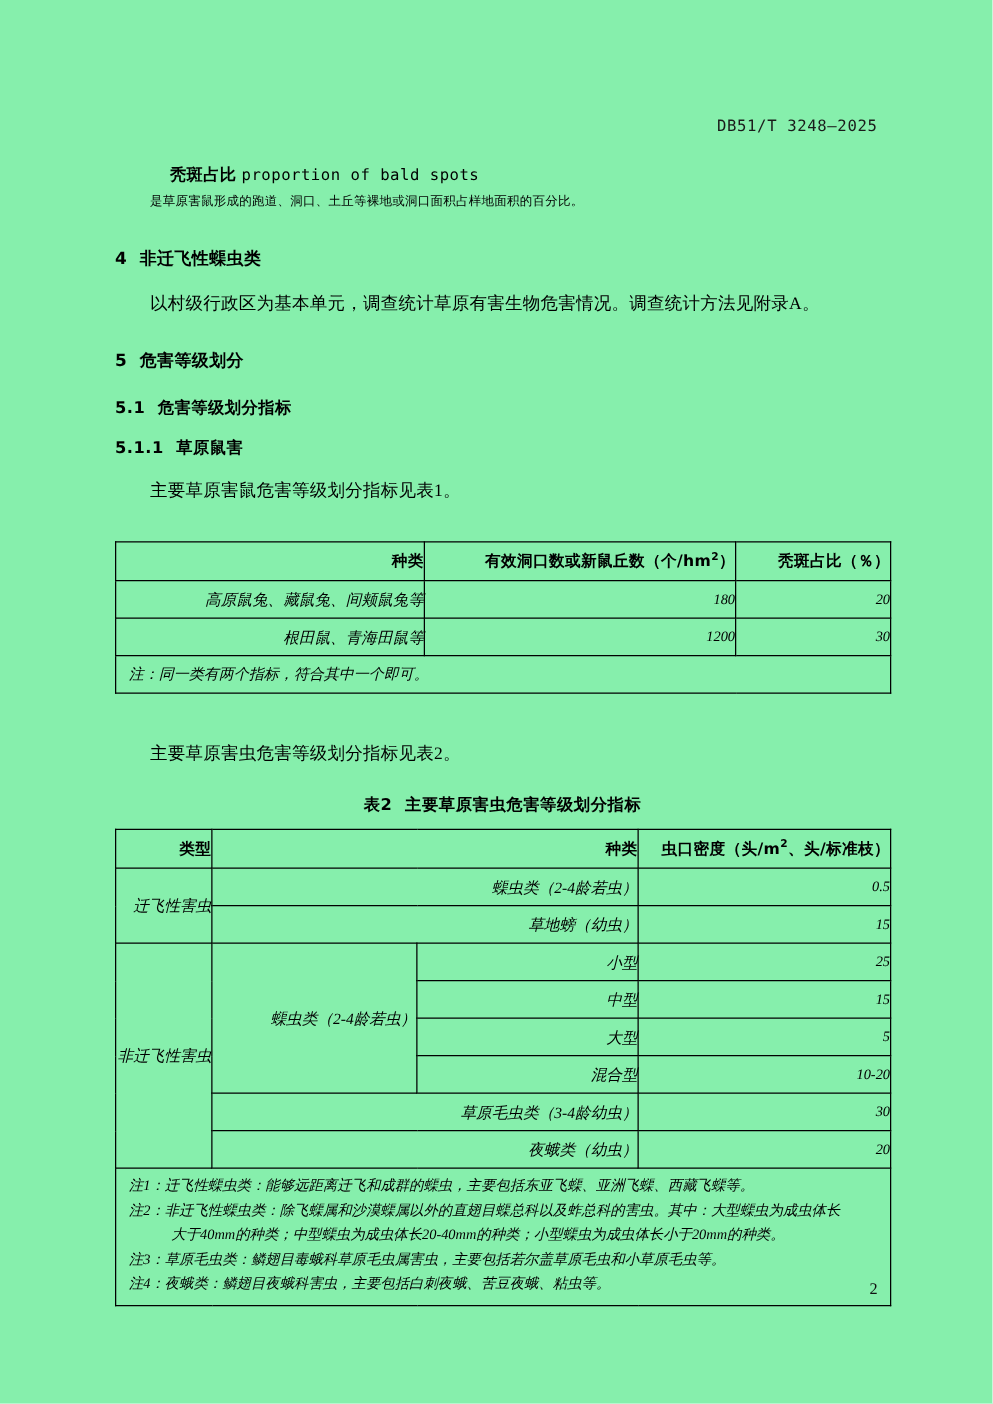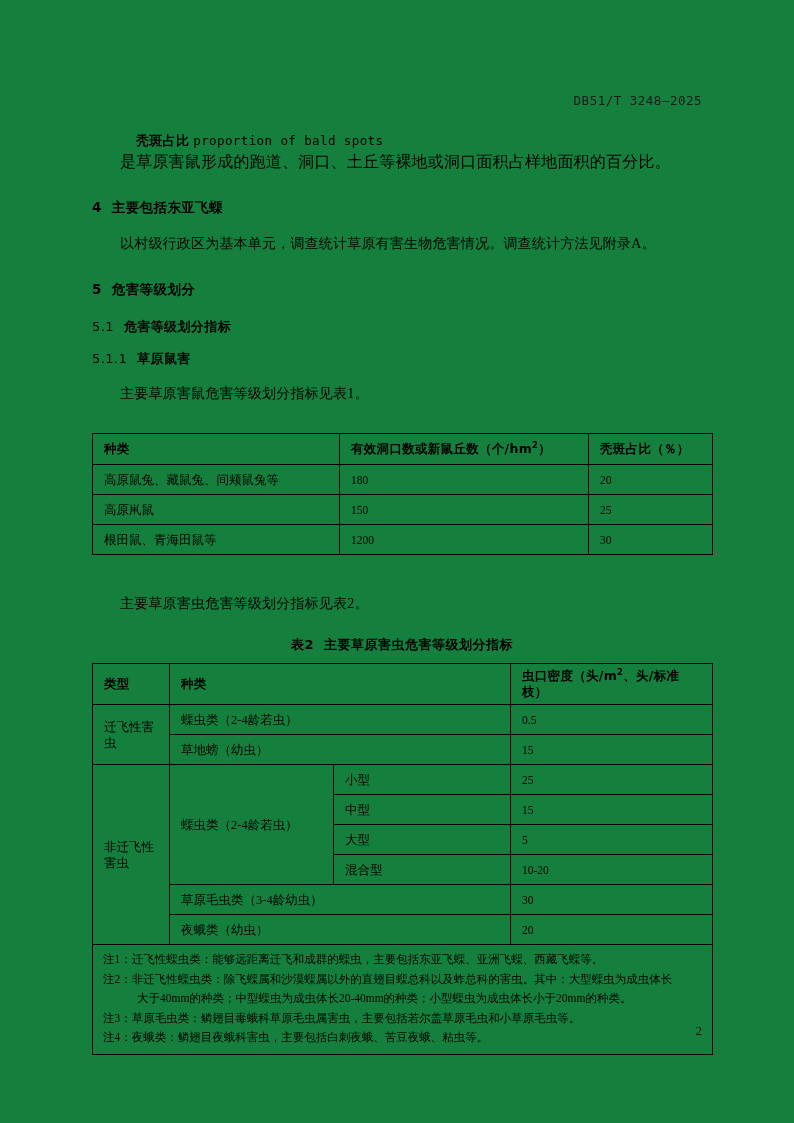--- a/index.html
+++ b/index.html
@@ -8,21 +8,21 @@
     background: #ffffff;
   }
   body {
     font-family: "Liberation Serif", "DejaVu Serif", serif;
     color: #000000;
   }
   .page {
     position: relative;
     width: 794px;
     height: 1123px;
-    background: #15803d;
+    background: #86efac;
     box-sizing: border-box;
     overflow: hidden;
   }
 
   
   .page-header {
     position: absolute;
     top: 93px;
     left: 92px;
     right: 92px;
@@ -67,42 +67,42 @@
     letter-spacing: 0.3px;
   }
   .term-en {
     font-family: "DejaVu Sans Mono", "Liberation Mono", monospace;
     font-size: 12.5px;
     letter-spacing: 0.4px;
     margin-left: 4px;
   }
   .term-def {
     margin-left: 28px;
-    font-size: 16px;
+    font-size: 10px;
     line-height: 22px;
     letter-spacing: 0.2px;
   }
 
   .h1-clause {
     font-family: "DejaVu Sans", "Liberation Sans", sans-serif;
     font-weight: bold;
     font-size: 13.5px;
     letter-spacing: 0.4px;
     line-height: 20px;
   }
   .h1-clause .num { font-weight: bold; margin-right: 10px; }
 
   .h2-clause {
     font-family: "DejaVu Sans", "Liberation Sans", sans-serif;
     font-weight: bold;
     font-size: 13px;
     letter-spacing: 0.4px;
     line-height: 20px;
   }
-  .h2-clause .num { font-weight: normal; margin-right: 10px; }
+  .h2-clause .num { font-weight: bold; margin-right: 10px; }
 
   .para {
     font-size: 14px;
     line-height: 22px;
     margin-left: 28px;
     letter-spacing: 0.2px;
   }
 
   .sp-24 { height: 24px; }
   .sp-20 { height: 20px; }
@@ -126,37 +126,38 @@
   
   table.std {
     border-collapse: collapse;
     width: 620px;
     table-layout: fixed;
     font-size: 12px;
   }
   table.std th,
   table.std td {
     border: 1px solid #000000;
-    text-align: left;
+    text-align: right;
     vertical-align: middle;
-    padding: 4px 11px;
+    padding: 4px 0;
     line-height: 16px;
     font-weight: normal;
   }
   table.std thead th {
     font-family: "DejaVu Sans", "Liberation Sans", sans-serif;
     font-weight: bold;
     font-size: 12.5px;
     letter-spacing: 0.3px;
     height: 22px;
   }
   table.std tbody td {
     font-family: "Liberation Serif", "DejaVu Serif", serif;
     font-size: 12.5px;
     height: 21px;
+    font-style: italic;
   }
   table.std td.num,
   table.std td.val {
     font-family: "Liberation Serif", "DejaVu Serif", serif;
     font-size: 11.5px;
   }
   table.std td.note {
     text-align: left;
     padding: 4px 8px 4px 10px;
     font-size: 12px;
@@ -206,21 +207,21 @@
   <div class="content">
 
     <div class="term-line">
       <span class="term-cn">秃斑占比</span><span class="term-en">proportion of bald spots</span>
     </div>
     <div class="term-def">是草原害鼠形成的跑道、洞口、土丘等裸地或洞口面积占样地面积的百分比。</div>
 
     <div class="sp-24"></div>
 
     <div class="h1-clause">
-      <span class="num">4</span><span>主要包括东亚飞蟝</span>
+      <span class="num">4</span><span>非迁飞性蟝虫类</span>
     </div>
     <div class="sp-16"></div>
     <div class="para">以村级行政区为基本单元，调查统计草原有害生物危害情况。调查统计方法见附录A。</div>
 
     <div class="sp-24"></div>
 
     <div class="h1-clause">
       <span class="num">5</span><span>危害等级划分</span>
     </div>
 
@@ -256,28 +257,26 @@
           <th>秃斑占比（％）</th>
         </tr>
       </thead>
       <tbody>
         <tr>
           <td>高原鼠兔、藏鼠兔、间颊鼠兔等</td>
           <td class="num">180</td>
           <td class="num">20</td>
         </tr>
         <tr>
-          <td>高原鼡鼠</td>
-          <td class="num">150</td>
-          <td class="num">25</td>
-        </tr>
-        <tr>
           <td>根田鼠、青海田鼠等</td>
           <td class="num">1200</td>
           <td class="num">30</td>
+        </tr>
+        <tr>
+          <td class="note" colspan="3">注：同一类有两个指标，符合其中一个即可。</td>
         </tr>
       </tbody>
     </table>
 
     <div class="sp-24"></div>
 
     <div class="sp-14"></div>
     <div class="para">主要草原害虫危害等级划分指标见表2。</div>
 
     <div class="sp-20"></div>

